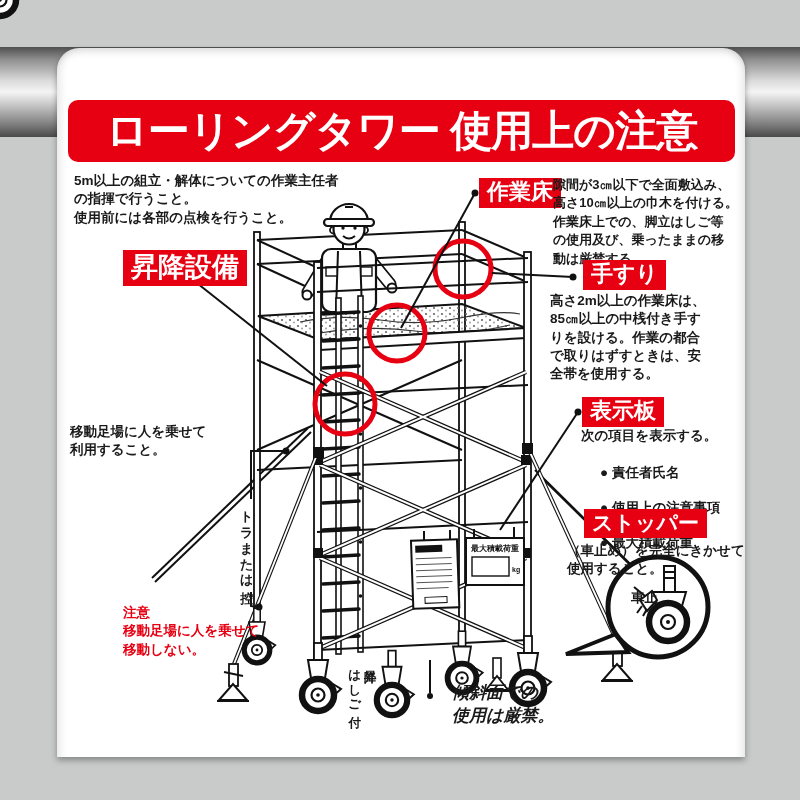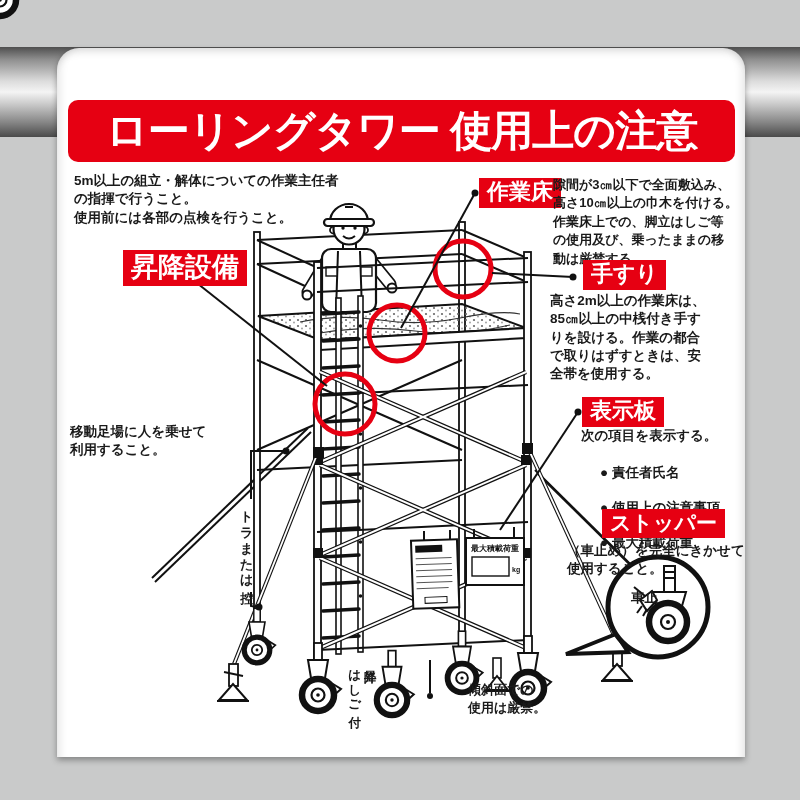--- a/index.html
+++ b/index.html
@@ -259,20 +259,23 @@
   </svg>
 
   <div class="abs jp body-text" style="left:74px;top:172px;">5m以上の組立・解体についての作業主任者
 の指揮で行うこと。
 使用前には各部の点検を行うこと。</div>
 
   <div class="abs red-label" style="left:112px;top:250px;font-size:27px;margin-left:11px;">昇降設備</div>
 
   <div class="abs jp body-text" style="left:70px;top:423px;">移動足場に人を乗せて
 利用すること。</div>
+  <div class="abs jp body-text red-text" style="left:123px;top:604px;">注意
+移動足場に人を乗せて
+移動しない。</div>
 
   <div class="abs red-label" style="left:479px;top:178px;">作業床</div>
   <div class="abs jp body-text" style="left:553px;top:176px;font-size:13px;line-height:1.42;">隙間が3㎝以下で全面敷込み、
 高さ10㎝以上の巾木を付ける。
 作業床上での、脚立はしご等
 の使用及び、乗ったままの移
 動は厳禁する。</div>
 
   <div class="abs red-label" style="left:583px;top:260px;">手すり</div>
   <div class="abs jp body-text" style="left:550px;top:292px;">高さ2m以上の作業床は、
@@ -282,25 +285,25 @@
 全帯を使用する。</div>
 
   <div class="abs red-label" style="left:582px;top:397px;">表示板</div>
   <div class="abs jp body-text" style="left:581px;top:427px;">次の項目を表示する。</div>
   <div class="abs jp" style="left:600px;top:446px;font-size:13.5px;line-height:1.3;">
     <div>●&nbsp;<span>責任者氏名</span></div>
     <div>●&nbsp;<span>使用上の注意事項</span></div>
     <div>●&nbsp;<span>最大積載荷重</span></div>
   </div>
 
-  <div class="abs red-label" style="left:584px;top:509px;font-size:21px;margin-left:18px;">ストッパー</div>
+  <div class="abs red-label" style="left:584px;top:509px;font-size:21px;">ストッパー</div>
   <div class="abs jp body-text" style="left:567px;top:542px;">（車止め）を完全にきかせて
 使用すること。</div>
 
-  <div class="abs jp body-text" style="left:468px;top:681px;font-size:13px;">傾斜面での
+  <div class="abs jp body-text" style="left:452px;top:681px;font-size:17px;font-style:italic;">傾斜面での
 使用は厳禁。</div>
 
   <div class="abs vtext" style="left:238px;top:502px;height:95px;">トラまたは控</div>
   <div class="abs vtext" style="left:346px;top:660px;height:85px;font-size:12.5px;">昇降
 はしご付</div>
   <div class="abs jp" style="left:631px;top:589px;font-size:13.5px;">車止</div>
 
 </div>
 
 </body></html>

